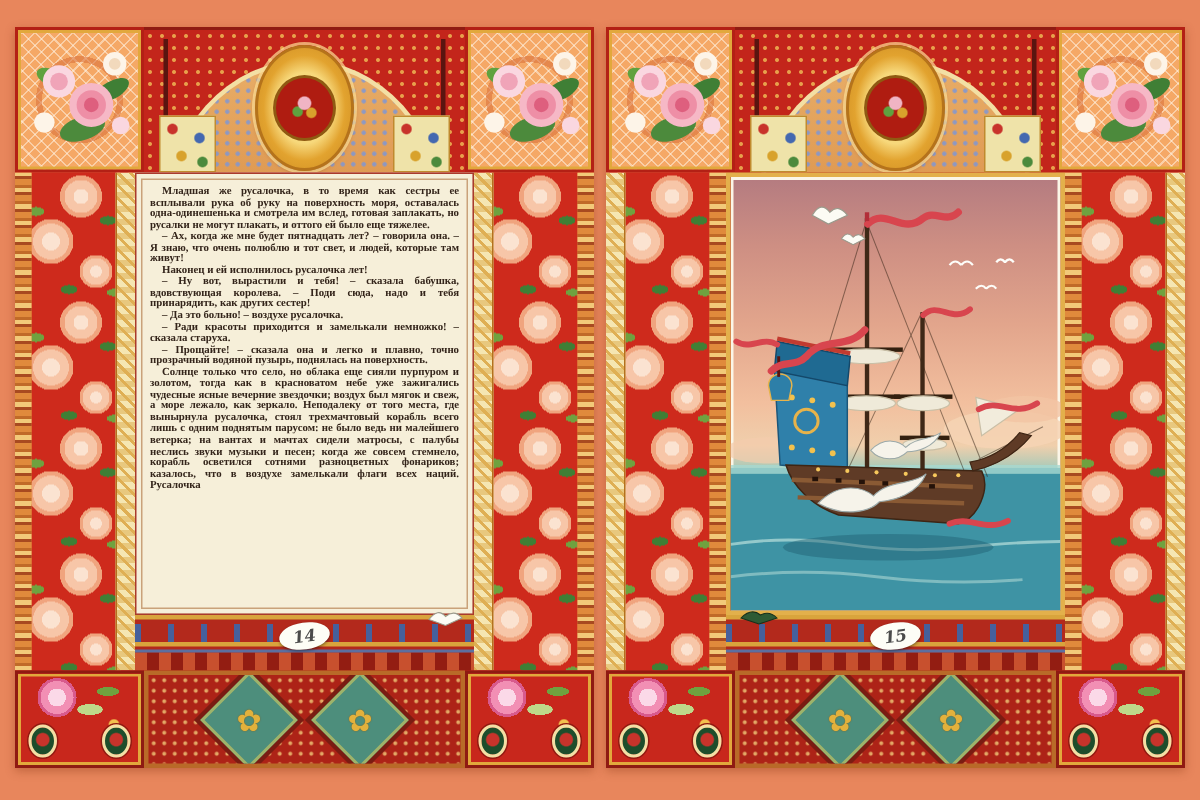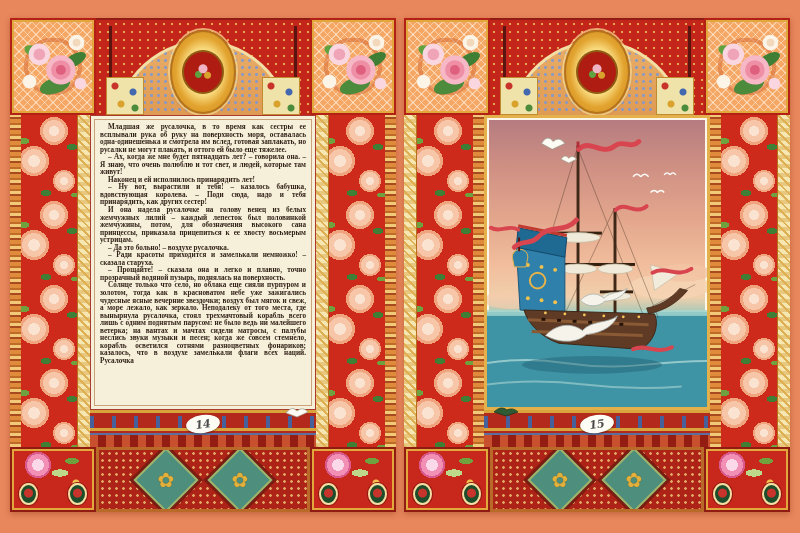--- a/index.html
+++ b/index.html
@@ -243,23 +243,22 @@
     </div>
   </div>
 
   <div class="mid-band">
     <div class="rose-border sb-l"></div>
     <div class="content-col">
       <div class="content">
         <div class="text-frame">
           <p>Младшая же русалочка, в то время как сестры ее всплывали рука об руку на поверхность моря, оставалась одна-одинешенька и смотрела им вслед, готовая заплакать, но русалки не могут плакать, и оттого ей было еще тяжелее.</p>
           <p>– Ах, когда же мне будет пятнадцать лет? – говорила она. – Я знаю, что очень полюблю и тот свет, и людей, которые там живут!</p>
-          <p>Наконец и ей исполнилось принарядить лет!</p>
-          <p>– Ну вот, вырастили и тебя! – казалось бабушка, вдовствующая королева. – Поди сюда, надо и тебя принарядить, как других сестер!</p>
-          <p>И она надела русалочке на голову венец из белых жемчужных лилий – каждый лепесток был половинкой жемчужины, потом, для обозначения высокого сана принцессы, приказала прицепиться к ее хвосту восьмерым устрицам.</p>
+          <p>Наконец и ей исполнилось русалочка лет!</p>
+          <p>– Ну вот, вырастили и тебя! – сказала бабушка, вдовствующая королева. – Поди сюда, надо и тебя принарядить, как других сестер!</p>
           <p>– Да это больно! – воздухе русалочка.</p>
           <p>– Ради красоты приходится и замелькали немножко! – сказала старуха.</p>
           <p>– Прощайте! – сказала она и легко и плавно, точно прозрачный водяной пузырь, поднялась на поверхность.</p>
           <p>Солнце только что село, но облака еще сияли пурпуром и золотом, тогда как в красноватом небе уже зажигались чудесные ясные вечерние звездочки; воздух был мягок и свеж, а море лежало, как зеркало. Неподалеку от того места, где вынырнула русалочка, стоял трехмачтовый корабль всего лишь с одним поднятым парусом: не было ведь ни малейшего ветерка; на вантах и мачтах сидели матросы, с палубы неслись звуки музыки и песен; когда же совсем стемнело, корабль осветился сотнями разноцветных фонариков; казалось, что в воздухе замелькали флаги всех наций. Русалочка</p>
         </div>
       </div>
       <div class="balustrade">
         <div class="pagenum">14</div>
         <svg class="dove" style="right:6px;top:-8px" width="26" height="13" viewBox="0 0 26 13">
             <use href="#dove-w"></use>

